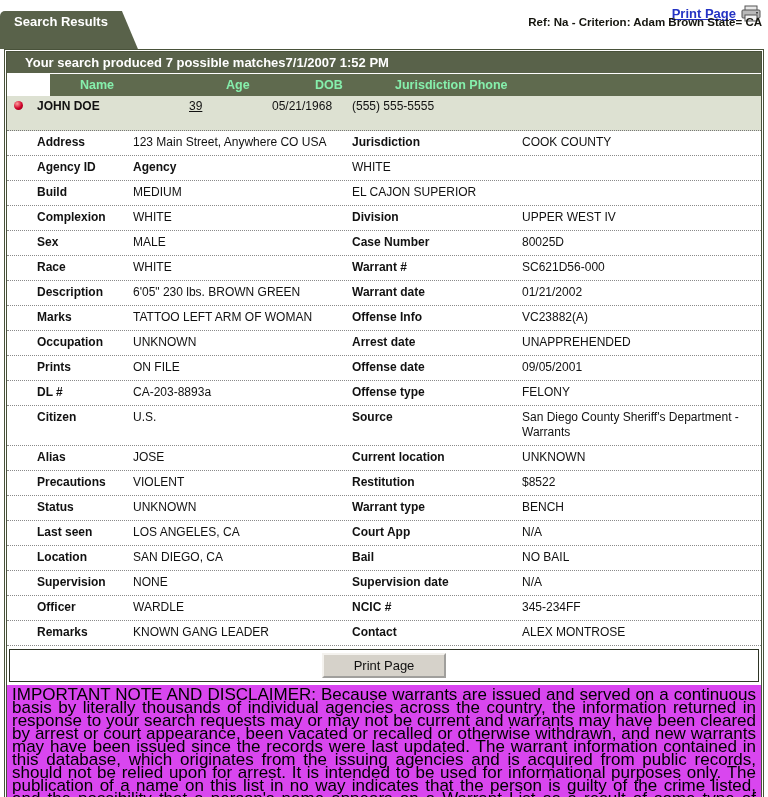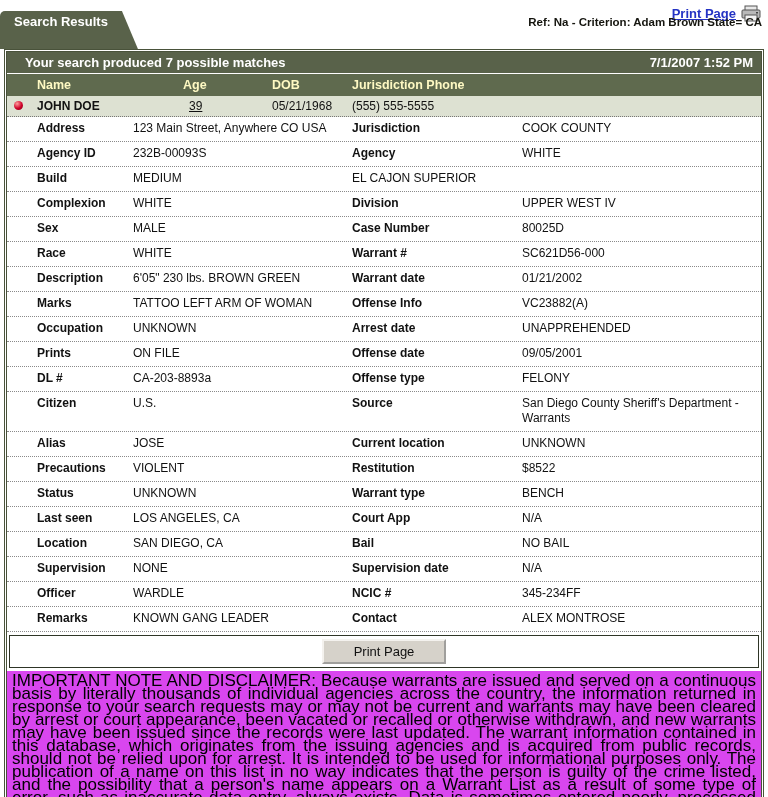--- a/index.html
+++ b/index.html
@@ -38,37 +38,37 @@
   .ref-line{
     position:absolute; right:6px; bottom:21px;
     font-weight:bold; font-size:11.5px; color:#15150f;
   }
   
   .report{margin:0 4px; border:1px solid var(--border-olive); padding:1px; background:#fff;}
   .report-inner{border:1px solid var(--border-olive);}
   
   .banner{
     background:var(--olive-dark); color:#fff; font-weight:bold; font-size:13px;
-    display:flex; justify-content:space-between; align-items:center;
+    display:flex; justify-content:flex-start; align-items:center;
     padding:3px 8px 3px 18px; border-bottom:1px solid #fff;
   }
   
   .cols, .match{
     display:grid; grid-template-columns:142px 68px 105px 1fr;
     padding-left:30px; position:relative;
   }
   .cols{
-    background:var(--olive-mid); color:#fef9c3; font-weight:bold; font-size:12.5px;
-    padding-top:4px; padding-bottom:4px;
+    background:var(--olive-mid); color:#86efac; font-weight:bold; font-size:12.5px;
+    padding-top:4px; padding-bottom:4px;margin-left:43px;
   }
   .cols .c-age{padding-left:4px;}
   .cols .c-dob, .match .m-dob{padding-left:25px;}
   .match{
     background:var(--row-light);
-    padding-top:3px; padding-bottom:3px;
+    padding-top:3px; padding-bottom:17px;
     border-bottom:1px dotted #777;
     cursor:pointer;
   }
   .match .m-name{font-weight:bold;}
   .match .m-age{padding-left:10px;text-decoration:underline;}
   .dot{
     position:absolute; left:7px; top:5px; width:9px; height:9px; border-radius:50%;
     background:radial-gradient(circle at 35% 30%, #ff9d9d, #cf0028 55%, #74000f);
   }
   
@@ -144,21 +144,20 @@
 
     <div id="detail-rows">
         <div class="drow">
         <div class="dl dl1">Address</div>
         <div class="dv dv1">123 Main Street, Anywhere CO USA</div>
         <div class="dl dl2">Jurisdiction</div>
         <div class="dv dv2">COOK COUNTY</div>
       </div>
         <div class="drow">
         <div class="dl dl1">Agency ID</div>
-        <div class="dv dv1">232B-00093S</div>
         <div class="dl dl2">Agency</div>
         <div class="dv dv2">WHITE</div>
       </div>
         <div class="drow">
         <div class="dl dl1">Build</div>
         <div class="dv dv1">MEDIUM</div>
         <div class="dv dv2">EL CAJON SUPERIOR</div>
       </div>
         <div class="drow">
         <div class="dl dl1">Complexion</div>

